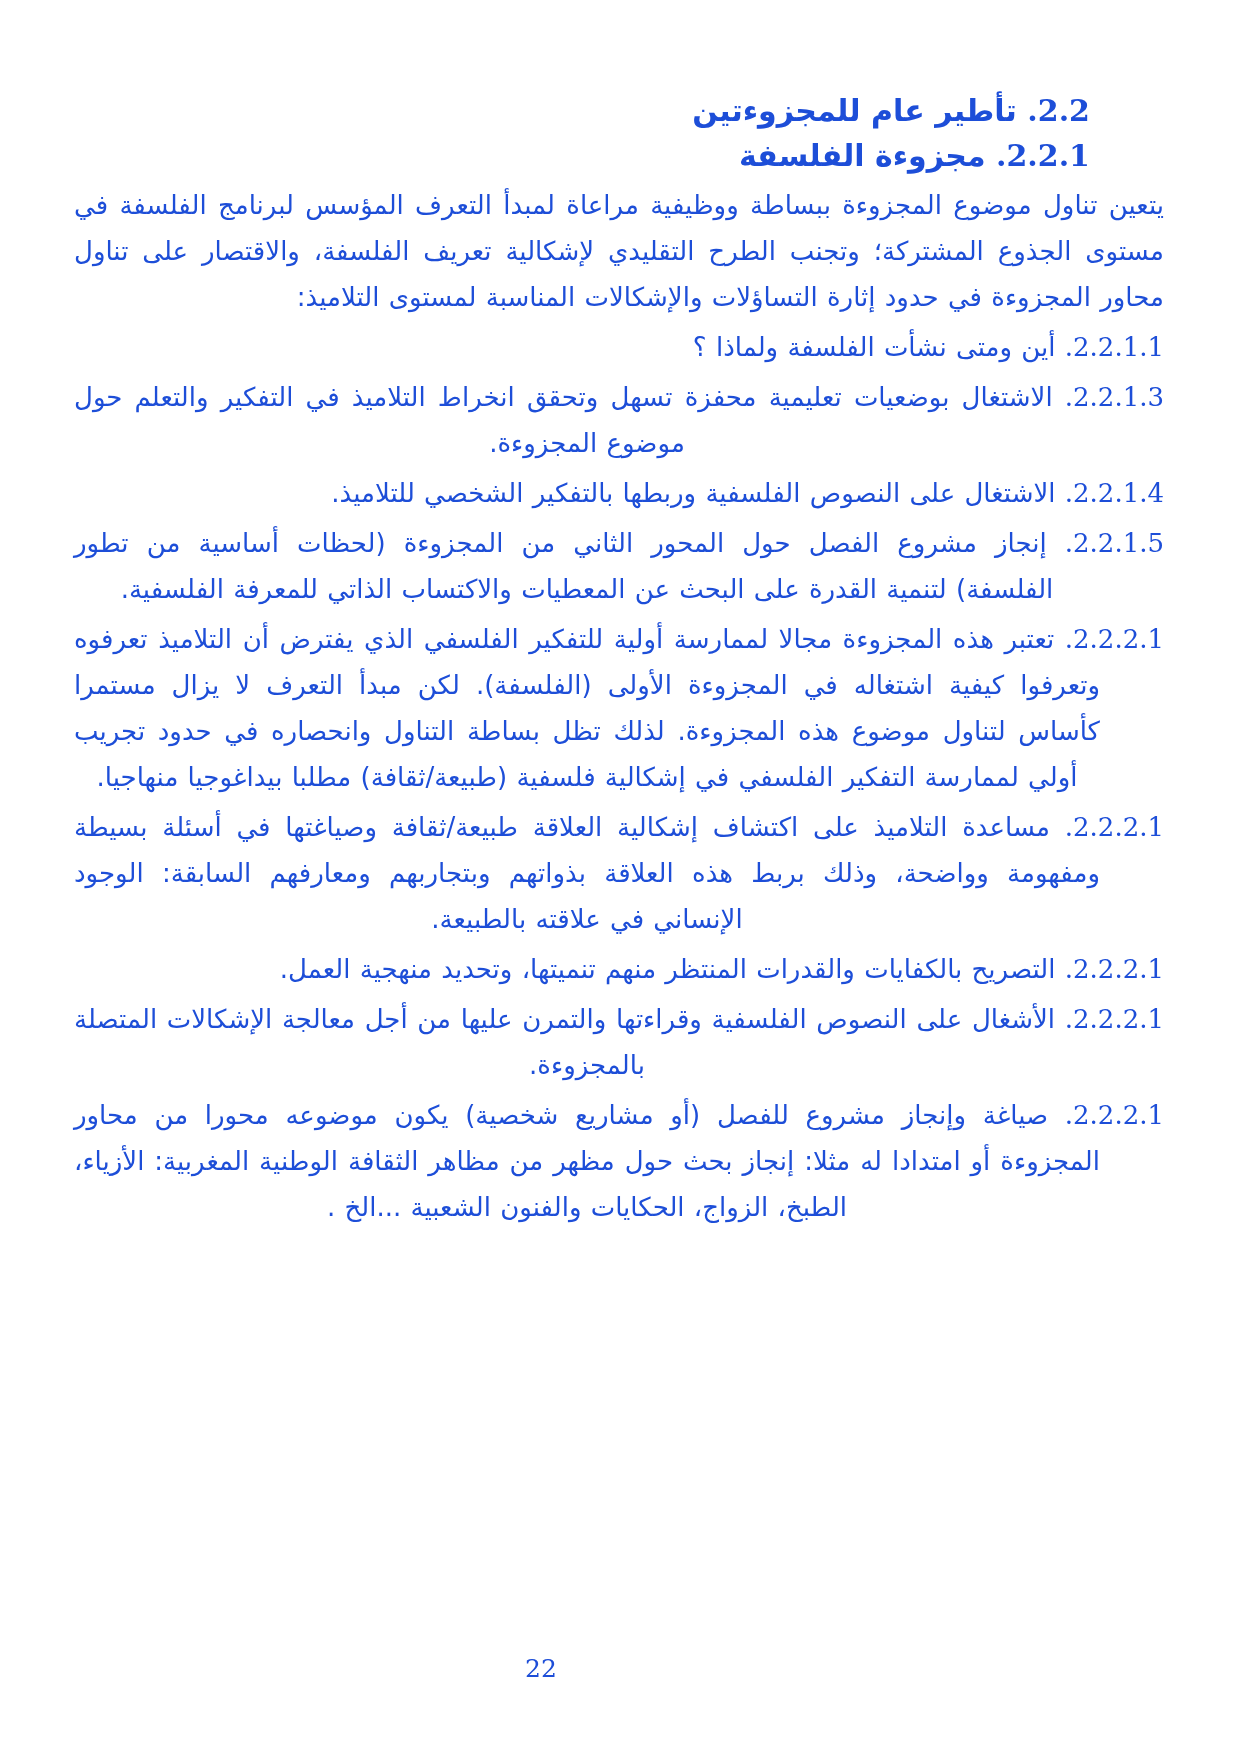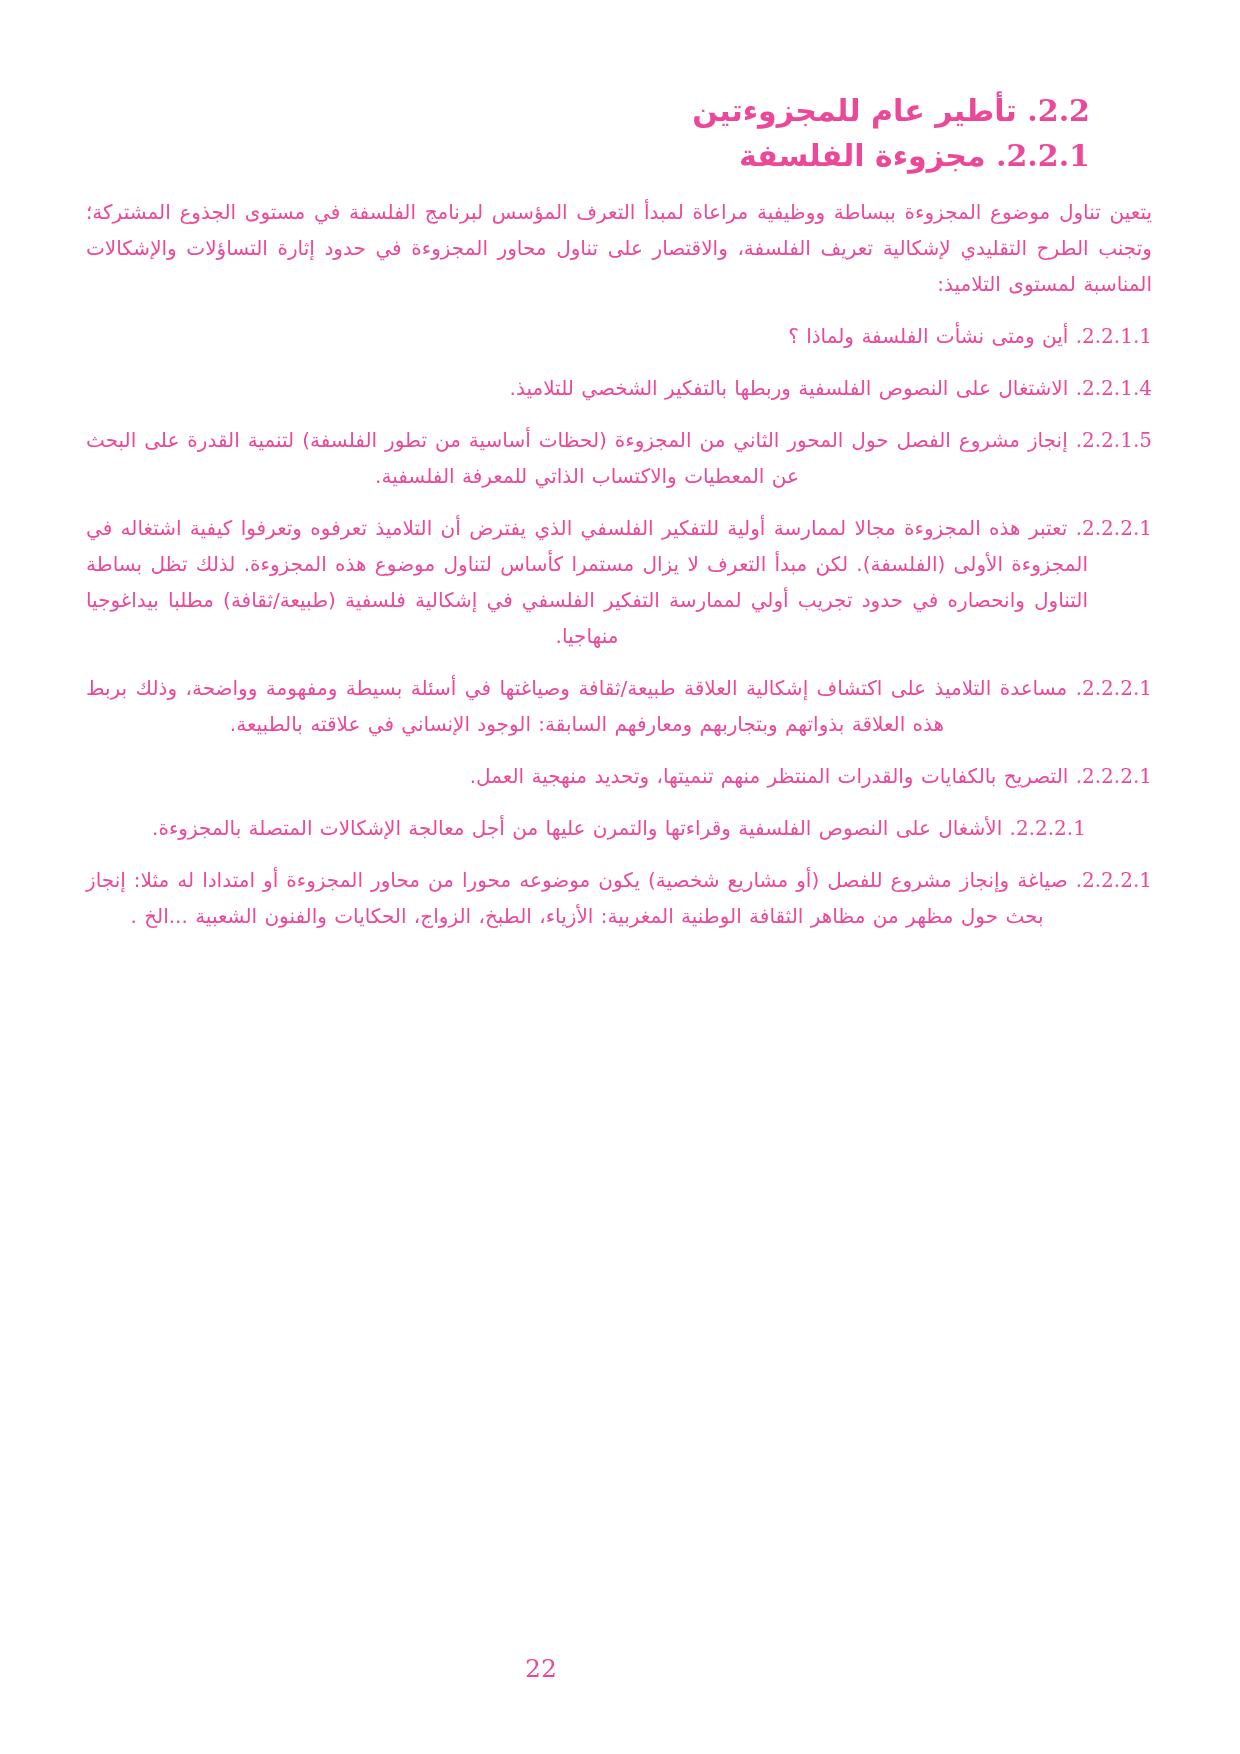--- a/index.html
+++ b/index.html
@@ -5,21 +5,21 @@
   html, body {
     margin: 0;
     padding: 0;
     background: #ffffff;
   }
   .page {
     position: relative;
     width: 1240px;
     height: 1754px;
     background: #ffffff;
-    color: #ec4899;
+    color: #1d4ed8;
     font-family: "DejaVu Sans", sans-serif;
     overflow: hidden;
     direction: rtl;
   }
   .content {
     position: absolute;
     top: 0;
     right: 0;
     left: 0;
     padding: 88px 72px 0 70px;
@@ -33,23 +33,23 @@
     text-align: right;
     white-space: nowrap;
   }
   .h-second {
     margin-top: 18px;
   }
   .num {
     font-family: "DejaVu Serif", serif;
   }
   .para {
-    margin: 16px;
-    font-size: 20px;
-    line-height: 36px;
+    margin: 4px;
+    font-size: 26px;
+    line-height: 46px;
     text-align: justify;
     word-spacing: 1px;
   }
   .intro { }
   .item {
     padding-right: 64px;
     text-indent: -64px;
     text-align-last: center;
   }
   .footer {
@@ -86,20 +86,21 @@
 
     <h2 class="heading"><span class="num">2.2.1.</span> <span>مجزوءة الفلسفة</span></h2>
 
     <p class="para intro">يتعين تناول موضوع المجزوءة ببساطة ووظيفية مراعاة لمبدأ التعرف المؤسس لبرنامج الفلسفة في مستوى الجذوع المشتركة؛ وتجنب الطرح التقليدي لإشكالية تعريف الفلسفة، والاقتصار على تناول محاور المجزوءة في حدود إثارة التساؤلات والإشكالات المناسبة لمستوى التلاميذ:</p>
 
     <div class="items">
 
         <p class="para item" style="text-align-last: right;"><span class="num">2.2.1.1.</span> <span>أين ومتى نشأت الفلسفة ولماذا ؟</span></p>
 
 
+        <p class="para item"><span class="num">2.2.1.3.</span> <span>الاشتغال بوضعيات تعليمية محفزة تسهل وتحقق انخراط التلاميذ في التفكير والتعلم حول موضوع المجزوءة.</span></p>
 
         <p class="para item" style="text-align-last: right;"><span class="num">2.2.1.4.</span> <span>الاشتغال على النصوص الفلسفية وربطها بالتفكير الشخصي للتلاميذ.</span></p>
 
         <p class="para item"><span class="num">2.2.1.5.</span> <span>إنجاز مشروع الفصل حول المحور الثاني من المجزوءة (لحظات أساسية من تطور الفلسفة) لتنمية القدرة على البحث عن المعطيات والاكتساب الذاتي للمعرفة الفلسفية.</span></p>
       </div>
 
 
     <div class="items">
 
         <p class="para item"><span class="num">2.2.2.1.</span> <span>تعتبر هذه المجزوءة مجالا لممارسة أولية للتفكير الفلسفي الذي يفترض أن التلاميذ تعرفوه وتعرفوا كيفية اشتغاله في المجزوءة الأولى (الفلسفة). لكن مبدأ التعرف لا يزال مستمرا كأساس لتناول موضوع هذه المجزوءة. لذلك تظل بساطة التناول وانحصاره في حدود تجريب أولي لممارسة التفكير الفلسفي في إشكالية فلسفية (طبيعة/ثقافة) مطلبا بيداغوجيا منهاجيا.</span></p>

